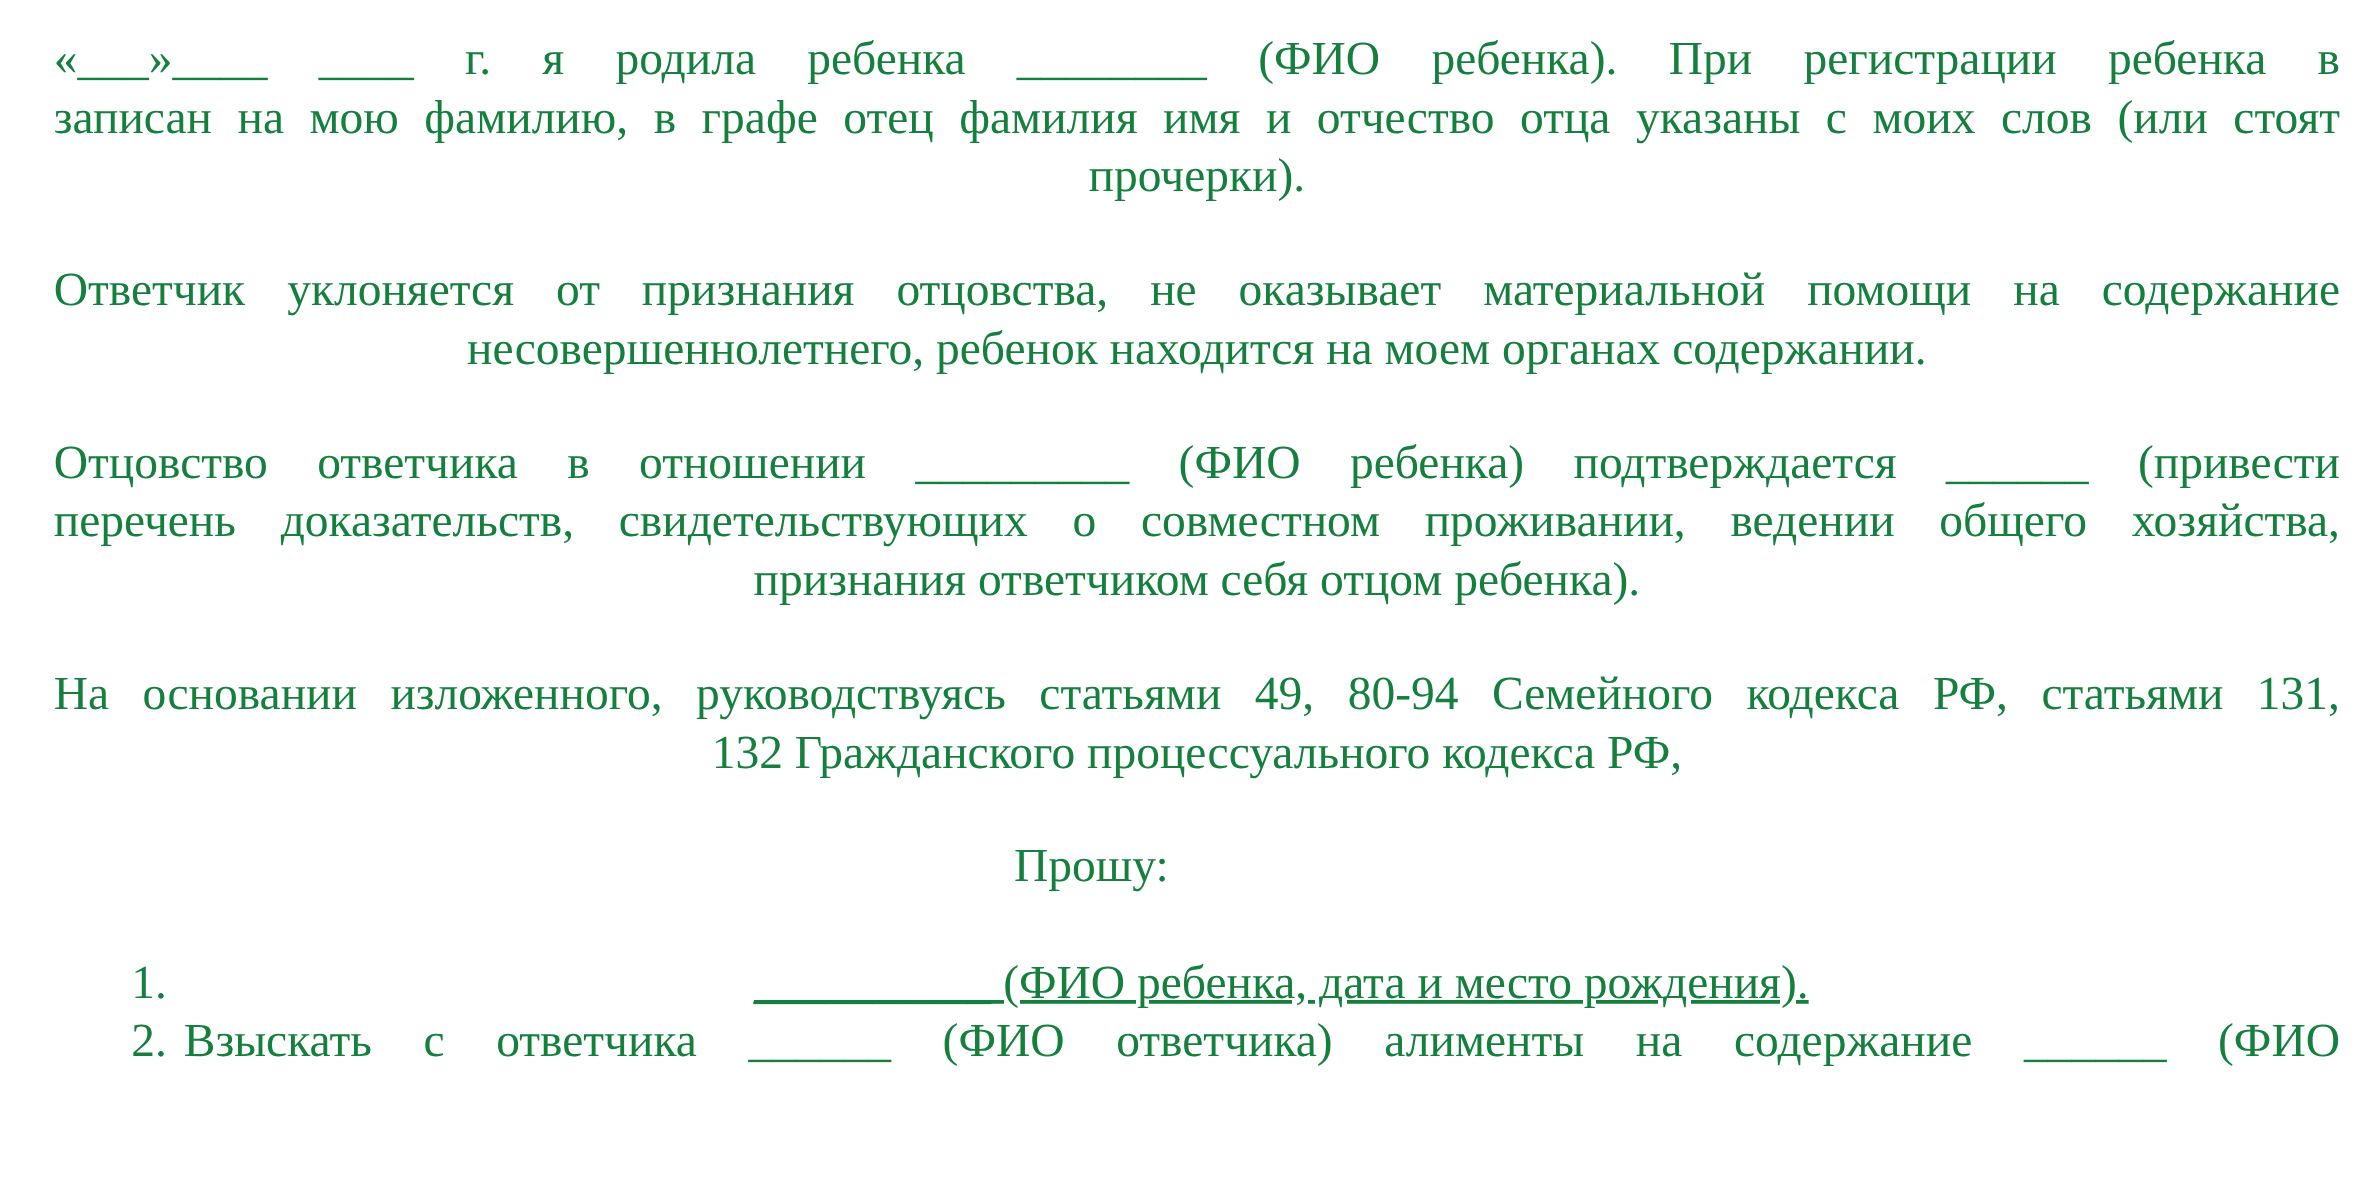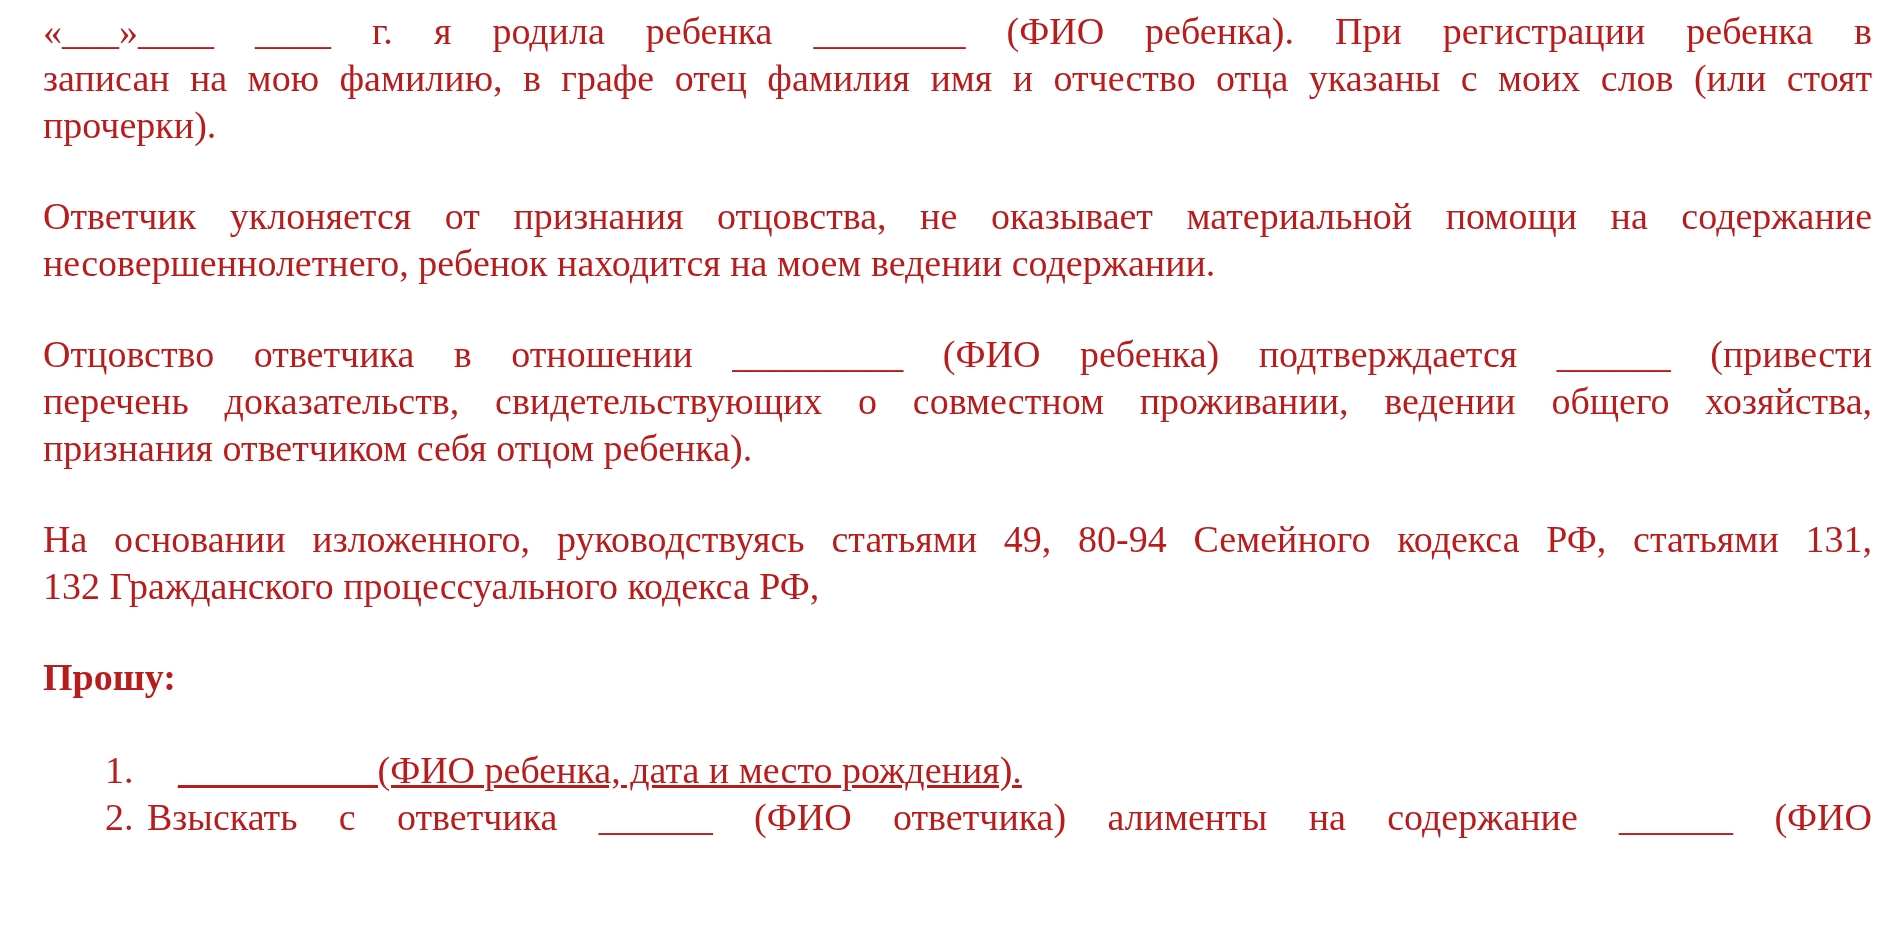--- a/index.html
+++ b/index.html
@@ -9,37 +9,38 @@
   }
   body {
     width: 1896px;
     height: 948px;
     overflow: hidden;
   }
   .doc {
     box-sizing: border-box;
     width: 1896px;
     height: 948px;
-    padding: 8px 24px 0 43px;
+    padding: 24px 24px 0 43px;
     font-family: "Liberation Serif", "DejaVu Serif", serif;
     font-size: 38px;
     line-height: 47px;
-    color: #b91c1c;
+    color: #15803d;
     overflow: hidden;
   }
   .para { margin: 0 0 44px 0; }
   
   .jline {
     text-align: justify;
     text-align-last: justify;
   }
   
-  .lline { text-align: left; }
+  .lline { text-align: center; }
   .heading {
-    font-weight: bold;
+    font-weight: normal;
+    text-align: center;
     margin: 44px 169px 46px 0;
   }
   .list { margin: 0; }
   .item {
     position: relative;
     padding-left: 104px;
   }
   .item .marker {
     position: absolute;
     left: 62px;
@@ -54,21 +55,21 @@
 <div class="doc">
 
   <div class="para">
     <div class="jline">«___»____ ____ г. я родила ребенка ________ (ФИО ребенка). При регистрации ребенка в</div>
     <div class="jline">записан на мою фамилию, в графе отец фамилия имя и отчество отца указаны с моих слов (или стоят</div>
     <div class="lline">прочерки).</div>
   </div>
 
   <div class="para">
     <div class="jline">Ответчик уклоняется от признания отцовства, не оказывает материальной помощи на содержание</div>
-    <div class="lline">несовершеннолетнего, ребенок находится на моем ведении содержании.</div>
+    <div class="lline">несовершеннолетнего, ребенок находится на моем органах содержании.</div>
   </div>
 
   <div class="para">
     <div class="jline">Отцовство ответчика в отношении _________ (ФИО ребенка) подтверждается ______ (привести</div>
     <div class="jline">перечень доказательств, свидетельствующих о совместном проживании, ведении общего хозяйства,</div>
     <div class="lline">признания ответчиком себя отцом ребенка).</div>
   </div>
 
   <div class="para">
     <div class="jline">На основании изложенного, руководствуясь статьями 49, 80-94 Семейного кодекса РФ, статьями 131,</div>

